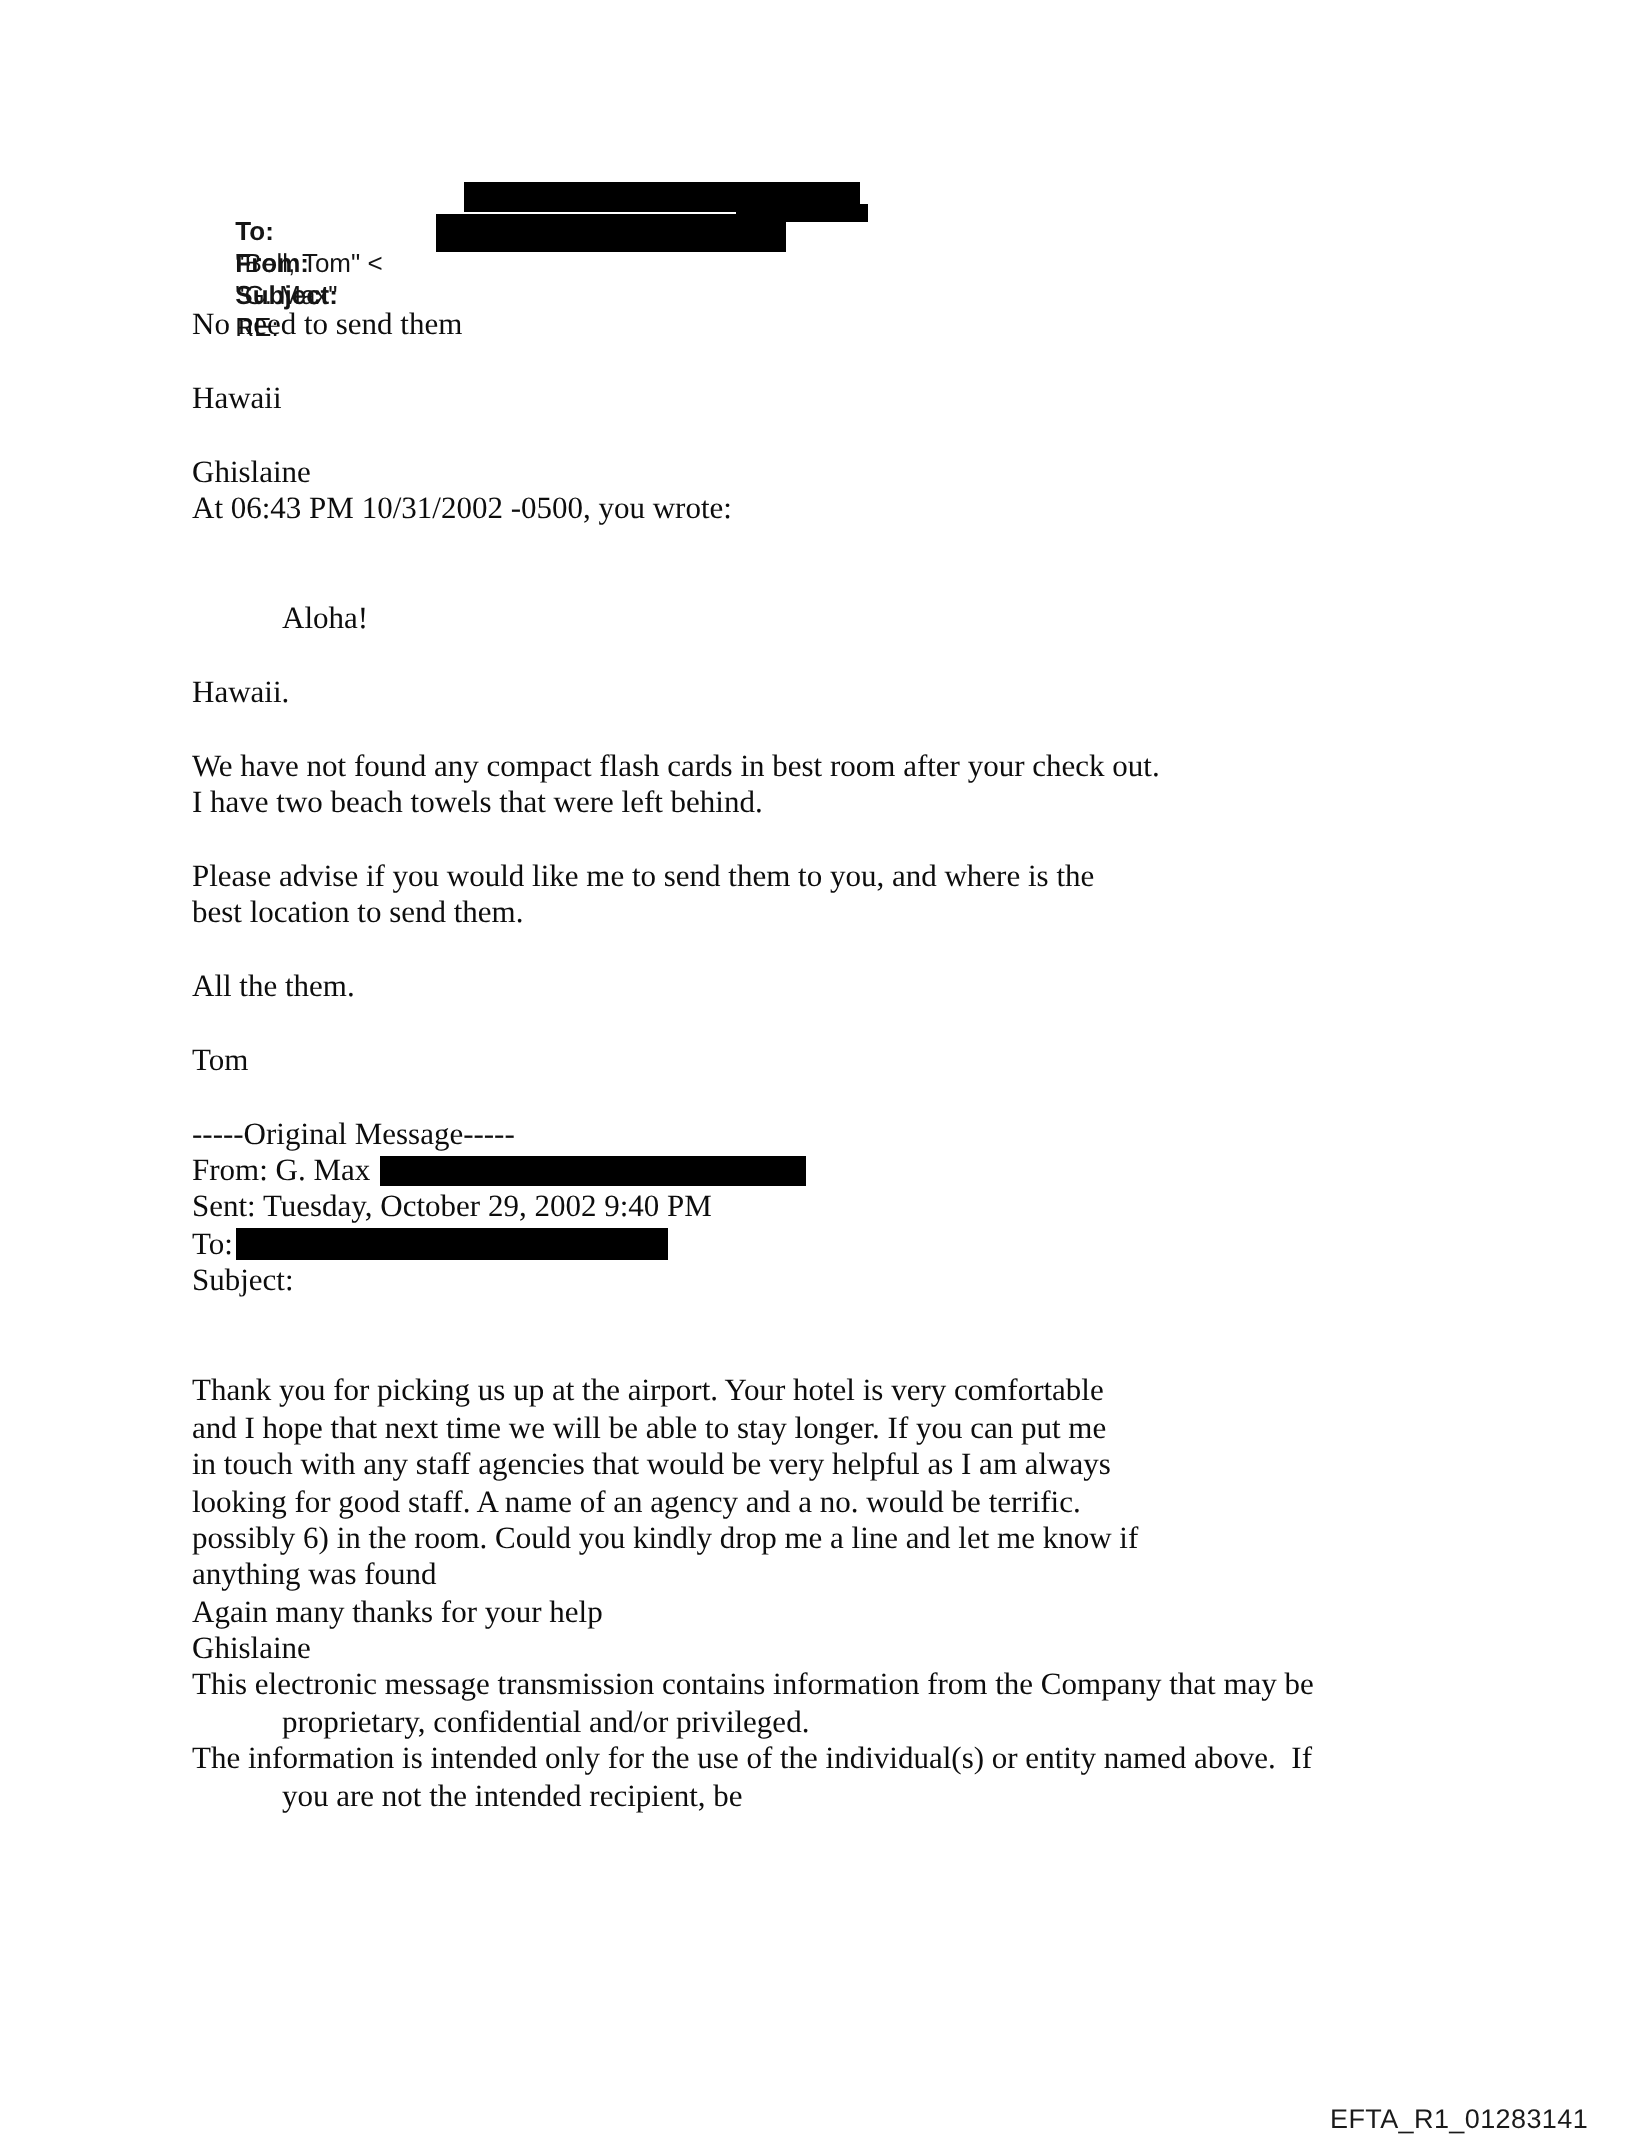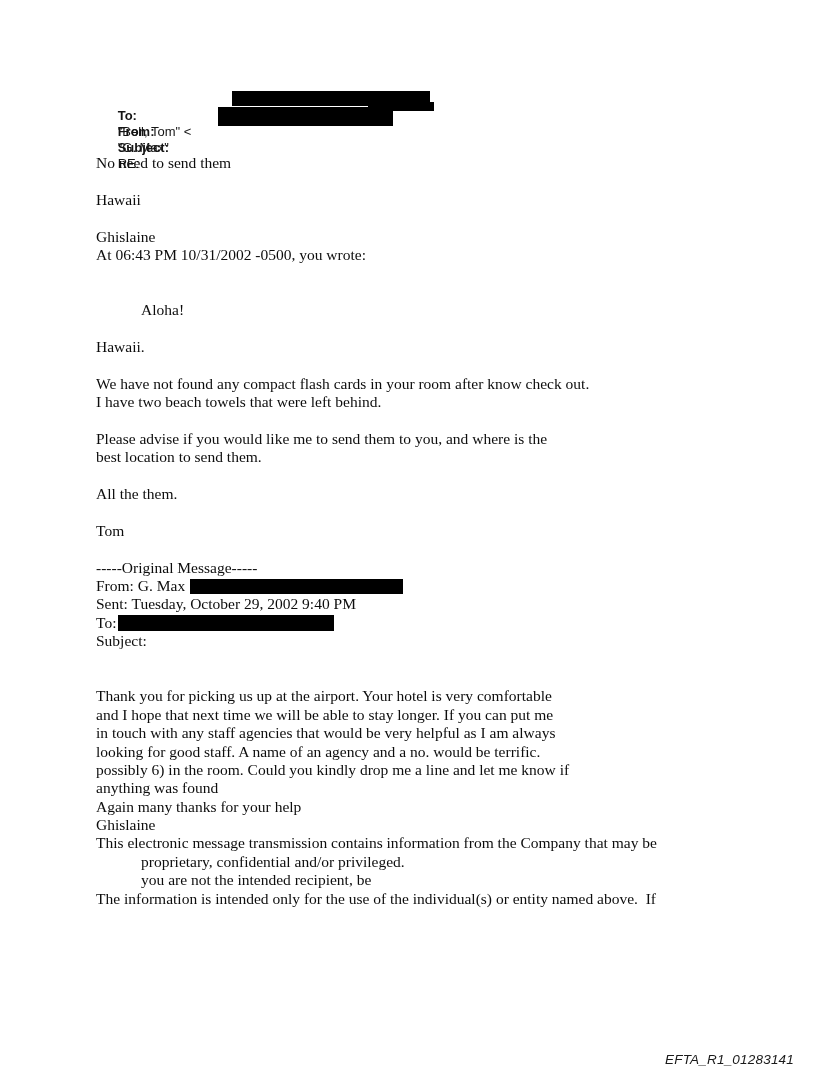--- a/index.html
+++ b/index.html
@@ -54,21 +54,20 @@
 
   
   .bates {
     position: absolute;
     left: 665px;
     top: 1052px;
     font-family: "Liberation Sans", sans-serif;
     font-size: 13.5px;
     color: #1a1a1a;
     letter-spacing: 0.2px;
-    font-style: italic;
   }
 </style>
 </head>
 <body>
 
 <div class="page">
 
   <div class="mail-header" style="position:absolute;">
     <div class="hrow">
       <span class="hlabel">To:</span>
@@ -93,21 +92,21 @@
     <div class="ln">Hawaii</div>
     <div class="ln"></div>
     <div class="ln">Ghislaine</div>
     <div class="ln">At 06:43 PM 10/31/2002 -0500, you wrote:</div>
     <div class="ln"></div>
     <div class="ln"></div>
     <div class="ln ind">Aloha!</div>
     <div class="ln"></div>
     <div class="ln">Hawaii.</div>
     <div class="ln"></div>
-    <div class="ln">We have not found any compact flash cards in your room after know check out.</div>
+    <div class="ln">We have not found any compact flash cards in best room after your check out.</div>
     <div class="ln">I have two beach towels that were left behind.</div>
     <div class="ln"></div>
     <div class="ln">Please advise if you would like me to send them to you, and where is the</div>
     <div class="ln">best location to send them.</div>
     <div class="ln"></div>
     <div class="ln">All the them.</div>
     <div class="ln"></div>
     <div class="ln">Tom</div>
     <div class="ln"></div>
     <div class="ln">-----Original Message-----</div>
@@ -120,19 +119,19 @@
     <div class="ln">Thank you for picking us up at the airport. Your hotel is very comfortable</div>
     <div class="ln">and I hope that next time we will be able to stay longer. If you can put me</div>
     <div class="ln">in touch with any staff agencies that would be very helpful as I am always</div>
     <div class="ln">looking for good staff. A name of an agency and a no. would be terrific.</div>
     <div class="ln">possibly 6) in the room. Could you kindly drop me a line and let me know if</div>
     <div class="ln">anything was found</div>
     <div class="ln">Again many thanks for your help</div>
     <div class="ln">Ghislaine</div>
     <div class="ln">This electronic message transmission contains information from the Company that may be</div>
     <div class="ln ind">proprietary, confidential and/or privileged.</div>
+    <div class="ln">The information is intended only for the use of the individual(s) or entity named above.  If</div>
     <div class="ln ind">you are not the intended recipient, be</div>
-    <div class="ln">The information is intended only for the use of the individual(s) or entity named above.  If</div>
   </div>
 
   <div class="bates">EFTA_R1_01283141</div>
 
 </div>
 
 </body></html>

